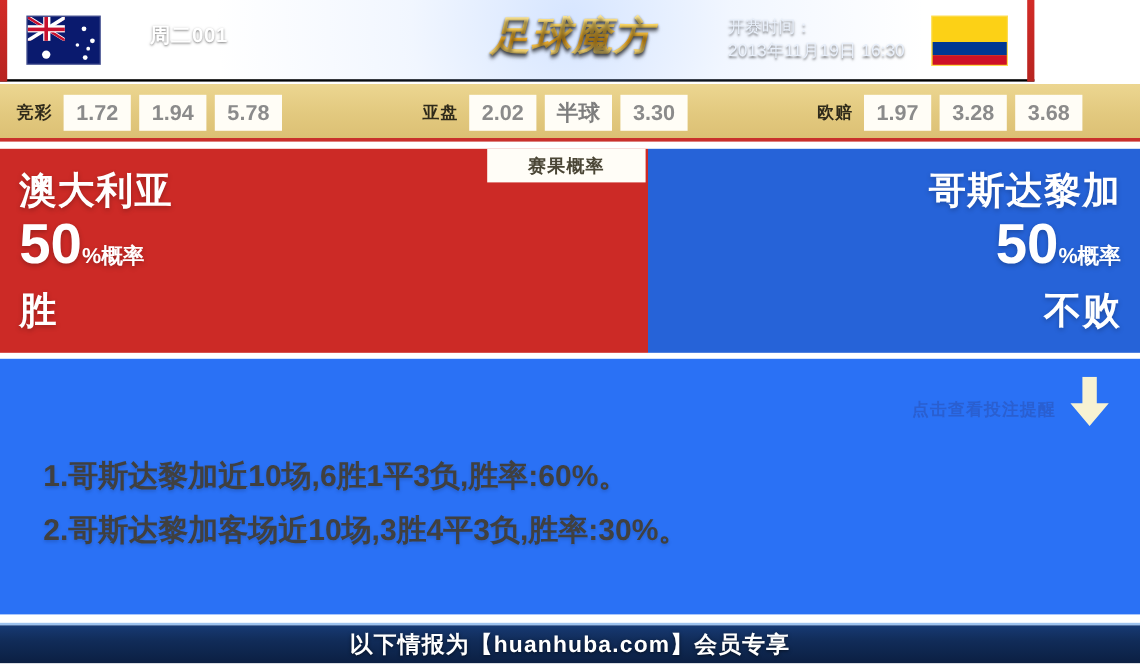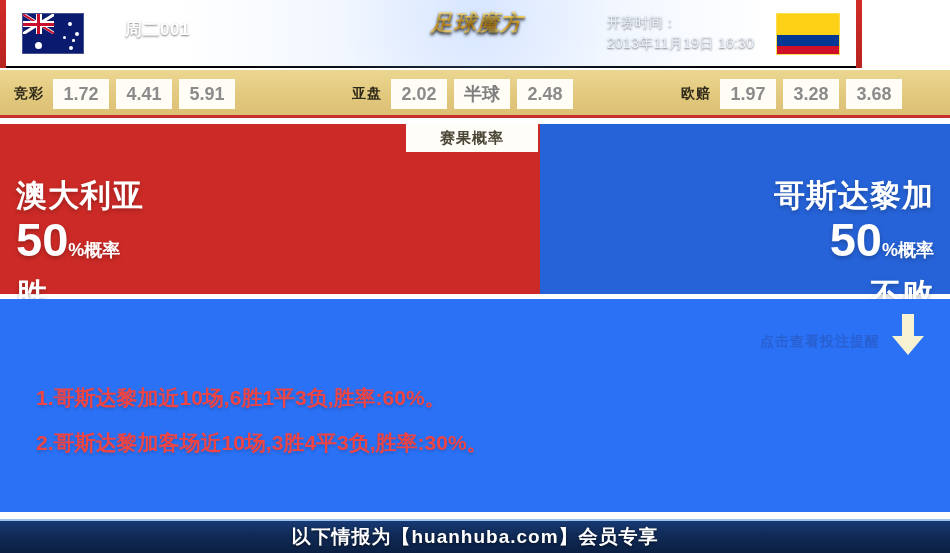--- a/index.html
+++ b/index.html
@@ -115,21 +115,21 @@
   .logo-box {
     position: absolute;
     left: 392px; top: 0;
     width: 170px; height: 68px;
   }
   .logo-text {
     position: absolute;
     left: 0; top: 8px;
     width: 170px;
     text-align: center;
-    font-size: 22px;
+    font-size: 33px;
     font-weight: bold;
     letter-spacing: 1px;
     font-style: italic;
     background: linear-gradient(180deg, #fff6c0 0%, #ffd75e 32%, #f2a81c 58%, #ffe07a 78%, #d98b07 100%);
     -webkit-background-clip: text;
     background-clip: text;
     color: transparent;
     -webkit-text-fill-color: transparent;
     text-shadow: 0 2px 3px rgba(0,0,0,0.45);
     filter: drop-shadow(0 1px 1px rgba(0,0,0,0.55));
@@ -219,21 +219,20 @@
     font-size: 15px;
     font-weight: bold;
     color: #4a4535;
     letter-spacing: 1px;
   }
 
   .team-block {
     position: absolute;
     color: #ffffff;
     text-shadow: 0 2px 4px rgba(0,0,0,0.25);
-    margin-top: 37px;
   }
   .team-left { left: 16px; top: 16px; text-align: left; }
   .team-right { right: 16px; top: 16px; text-align: right; }
   .team-name {
     font-size: 31px;
     font-weight: bold;
     line-height: 38px;
     letter-spacing: 1px;
   }
   .team-pct-row {
@@ -290,22 +289,22 @@
     right: 25px; top: 314px;
     width: 34px; height: 42px;
   }
 
   .tips-list {
     position: absolute;
     left: 36px; top: 375px;
     width: 880px;
   }
   .tip-line {
-    color: #ef4444;
-    font-size: 21px;
+    color: #404040;
+    font-size: 25px;
     font-weight: bold;
     line-height: 45px;
     letter-spacing: 0px;
     text-shadow: 0 2px 3px rgba(0,0,0,0.16);
   }
 
   
   .footer {
     position: absolute;
     left: 0; bottom: 0;
@@ -370,29 +369,29 @@
       <div class="band-blue"></div>
       <div class="band-red"></div>
     </div>
   </div>
 
   <div class="odds-bar">
 
     <div class="odds-group odds-g1">
       <span class="odds-label">竞彩</span>
       <span class="odds-cell">1.72</span>
-      <span class="odds-cell">4.41</span>
-      <span class="odds-cell">5.91</span>
+      <span class="odds-cell">1.94</span>
+      <span class="odds-cell">5.78</span>
     </div>
 
     <div class="odds-group odds-g2">
       <span class="odds-label">亚盘</span>
       <span class="odds-cell">2.02</span>
       <span class="odds-cell text-cell">半球</span>
-      <span class="odds-cell">2.48</span>
+      <span class="odds-cell">3.30</span>
     </div>
 
     <div class="odds-group odds-g3">
       <span class="odds-label">欧赔</span>
       <span class="odds-cell">1.97</span>
       <span class="odds-cell">3.28</span>
       <span class="odds-cell">3.68</span>
     </div>
   </div>
 

